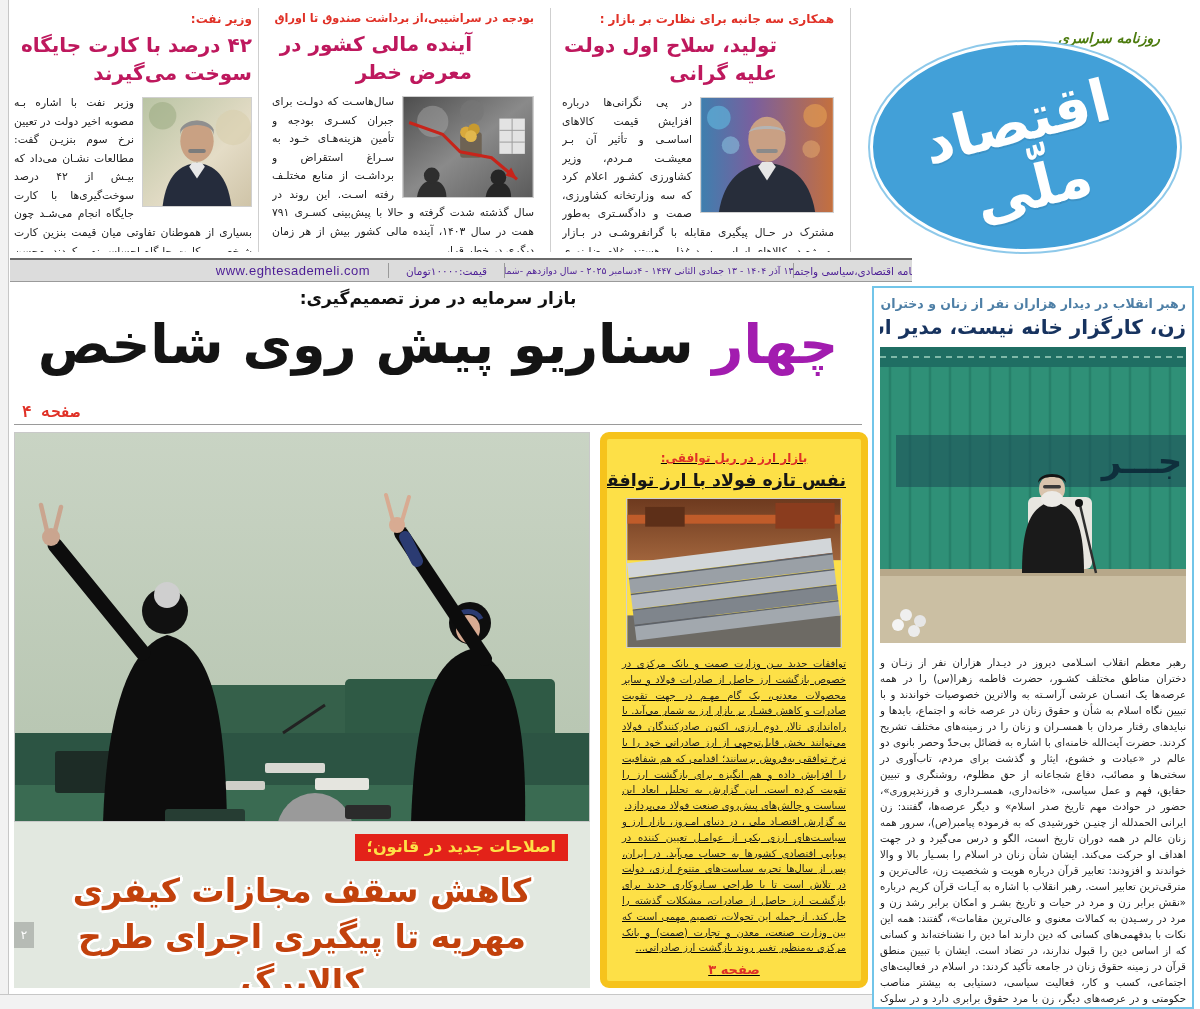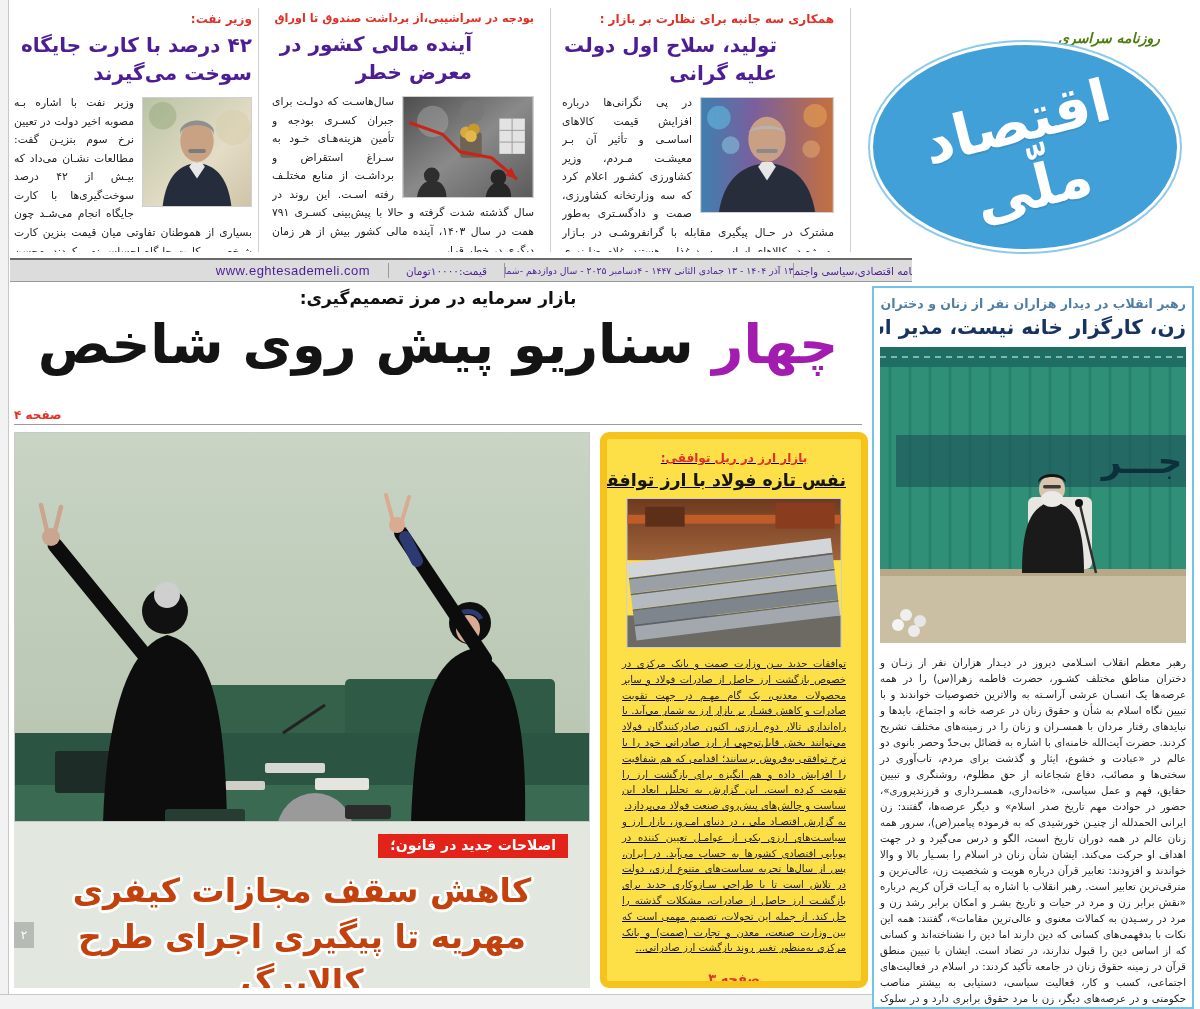--- a/index.html
+++ b/index.html
@@ -5,21 +5,21 @@
   html,body{margin:0;padding:0;background:#ededed;}
   *{box-sizing:border-box;}
   .page{position:relative;width:1200px;height:1009px;background:#fff;overflow:hidden;
         font-family:"DejaVu Sans",sans-serif;}
   .edge-left{position:absolute;left:0;top:0;width:9px;height:1009px;background:#f2f2f2;border-right:1px solid #c7c7c7;}
   .edge-bottom{position:absolute;left:0;top:994px;width:872px;height:15px;background:#f2f2f2;border-top:1px solid #c7c7c7;}
   
   .vdiv{position:absolute;top:8px;height:244px;width:1px;background:#cfcfcf;}
   .story{position:absolute;top:12px;direction:rtl;overflow:hidden;}
   .kicker{color:#e03127;font-weight:bold;font-size:12px;text-align:right;white-space:nowrap;overflow:hidden;}
-  .story h2{margin:5px 0 7px;font-size:20px;line-height:1.4;color:#4c1d95;text-align:right;font-weight:bold;}
+  .story h2{margin:5px 0 7px;font-size:20px;line-height:1.4;color:#be185d;text-align:right;font-weight:bold;}
   .sbody{font-size:10.8px;line-height:1.72;text-align:justify;color:#1d1d1d;}
   .sphoto{float:right;margin:3px 0 4px 8px;border:1px solid #d0d0d0;}
   .pageref{color:#e03127;font-weight:bold;font-size:12px;text-align:left;margin-top:3px;}
   
   .logo-zone{position:absolute;left:862px;top:6px;width:330px;height:250px;}
   .logo-tagline{position:absolute;left:172px;top:24px;width:150px;text-align:center;direction:rtl;
     font-size:14px;font-style:italic;font-weight:bold;color:#4d7c0f;}
   .logo-oval{position:absolute;left:8px;top:36px;width:310px;height:210px;background:#42a0d8;
     border-radius:50%;border:3px solid #fff;box-shadow:0 0 0 2px #8ec9ea;overflow:hidden;}
   .logo-cal{position:absolute;left:0;top:42px;width:100%;text-align:center;color:#fff;
@@ -33,41 +33,41 @@
   .seg-pad{width:188px;}
   .seg-web{width:190px;font-family:"Liberation Sans",sans-serif;font-size:13px;letter-spacing:.5px;}
   .seg-price{width:115px;font-size:10.5px;direction:rtl;}
   .seg-date{width:288px;font-size:9.3px;direction:rtl;}
   .seg-type{width:118px;font-size:10.5px;direction:rtl;}
   
   .lead{position:absolute;left:14px;top:288px;width:848px;height:134px;direction:rtl;}
   .lead .lkicker{text-align:center;font-size:17px;font-weight:bold;color:#111;}
   .lead h1{margin:6px 0 0;text-align:center;font-size:54px;font-weight:bold;color:#141414;line-height:1.15;white-space:nowrap;}
   .lead h1 .red{color:#a21caf;}
-  .lead .pageref{position:absolute;left:0;bottom:0;font-size:12px;}
+  .lead .pageref{position:absolute;left:8px;bottom:0;font-size:16px;font-family:Liberation Mono, monospace;}
   .lead-rule{position:absolute;left:14px;top:424px;width:848px;height:1px;background:#9a9a9a;}
   
   .bigphoto{position:absolute;left:14px;top:432px;width:576px;height:390px;border:1px solid #c9c9c9;overflow:hidden;}
   .panel{position:absolute;left:14px;top:822px;width:576px;height:166px;background:#e2e8e0;overflow:hidden;}
-  .panel .tag{position:absolute;right:22px;top:12px;background:#e32219;color:#ffffff;font-weight:bold;
-    font-size:14px;padding:3px 12px 5px;direction:rtl;}
+  .panel .tag{position:absolute;right:22px;top:12px;background:#e32219;color:#fde047;font-weight:bold;
+    font-size:16px;padding:3px 12px 5px;direction:rtl;}
   .panel .bigred{position:absolute;left:0;top:46px;width:100%;text-align:center;direction:rtl;
     color:#c2410c;font-weight:bold;font-size:33px;line-height:1.38;
     text-shadow:-2px -2px 0 #fff,2px -2px 0 #fff,-2px 2px 0 #fff,2px 2px 0 #fff,0 3px 0 #fff,3px 0 0 #fff,-3px 0 0 #fff;}
   .panel .tab{position:absolute;left:0;top:100px;width:20px;height:26px;background:#b6bbb5;color:#fff;
     font-size:12px;display:flex;align-items:center;justify-content:center;}
   
   .ybox{position:absolute;left:600px;top:432px;width:268px;height:556px;border:7px solid #f6c31c;
     border-radius:9px;background:#fde047;padding:10px 15px 6px;direction:rtl;overflow:hidden;text-decoration:underline;}
   .ybox .kicker{text-align:center;font-size:12px;margin-top:2px;}
   .ybox h2{margin:5px 0 8px;font-size:17.5px;font-weight:bold;text-align:center;color:#161616;white-space:nowrap;}
   .ybox .ph{display:block;margin:0 auto 8px;border:1px solid #cfcfcf;}
   .ybox .sbody{font-size:10px;line-height:1.58;}
   .ybox .b2{}
-  .ybox .pageref{text-align:center;font-size:13px;margin-top:15px;}
+  .ybox .pageref{text-align:center;font-size:13px;margin-top:6px;}
   
   .bbox{position:absolute;left:872px;top:286px;width:322px;height:723px;border:2px solid #72c5e9;
     background:#fff;padding:8px 6px;direction:rtl;overflow:hidden;}
   .bbox .bkicker{text-align:center;color:#4e7fa6;font-weight:bold;font-size:12.5px;white-space:nowrap;overflow:hidden;}
   .bbox h2{margin:4px 0 8px;text-align:center;color:#17335f;font-size:20px;font-weight:bold;white-space:nowrap;overflow:hidden;}
   .bbox .sbody{font-size:10.2px;line-height:1.57;margin-top:8px;color:#1c1c1c;}
 </style>
 </head>
 <body>
 

